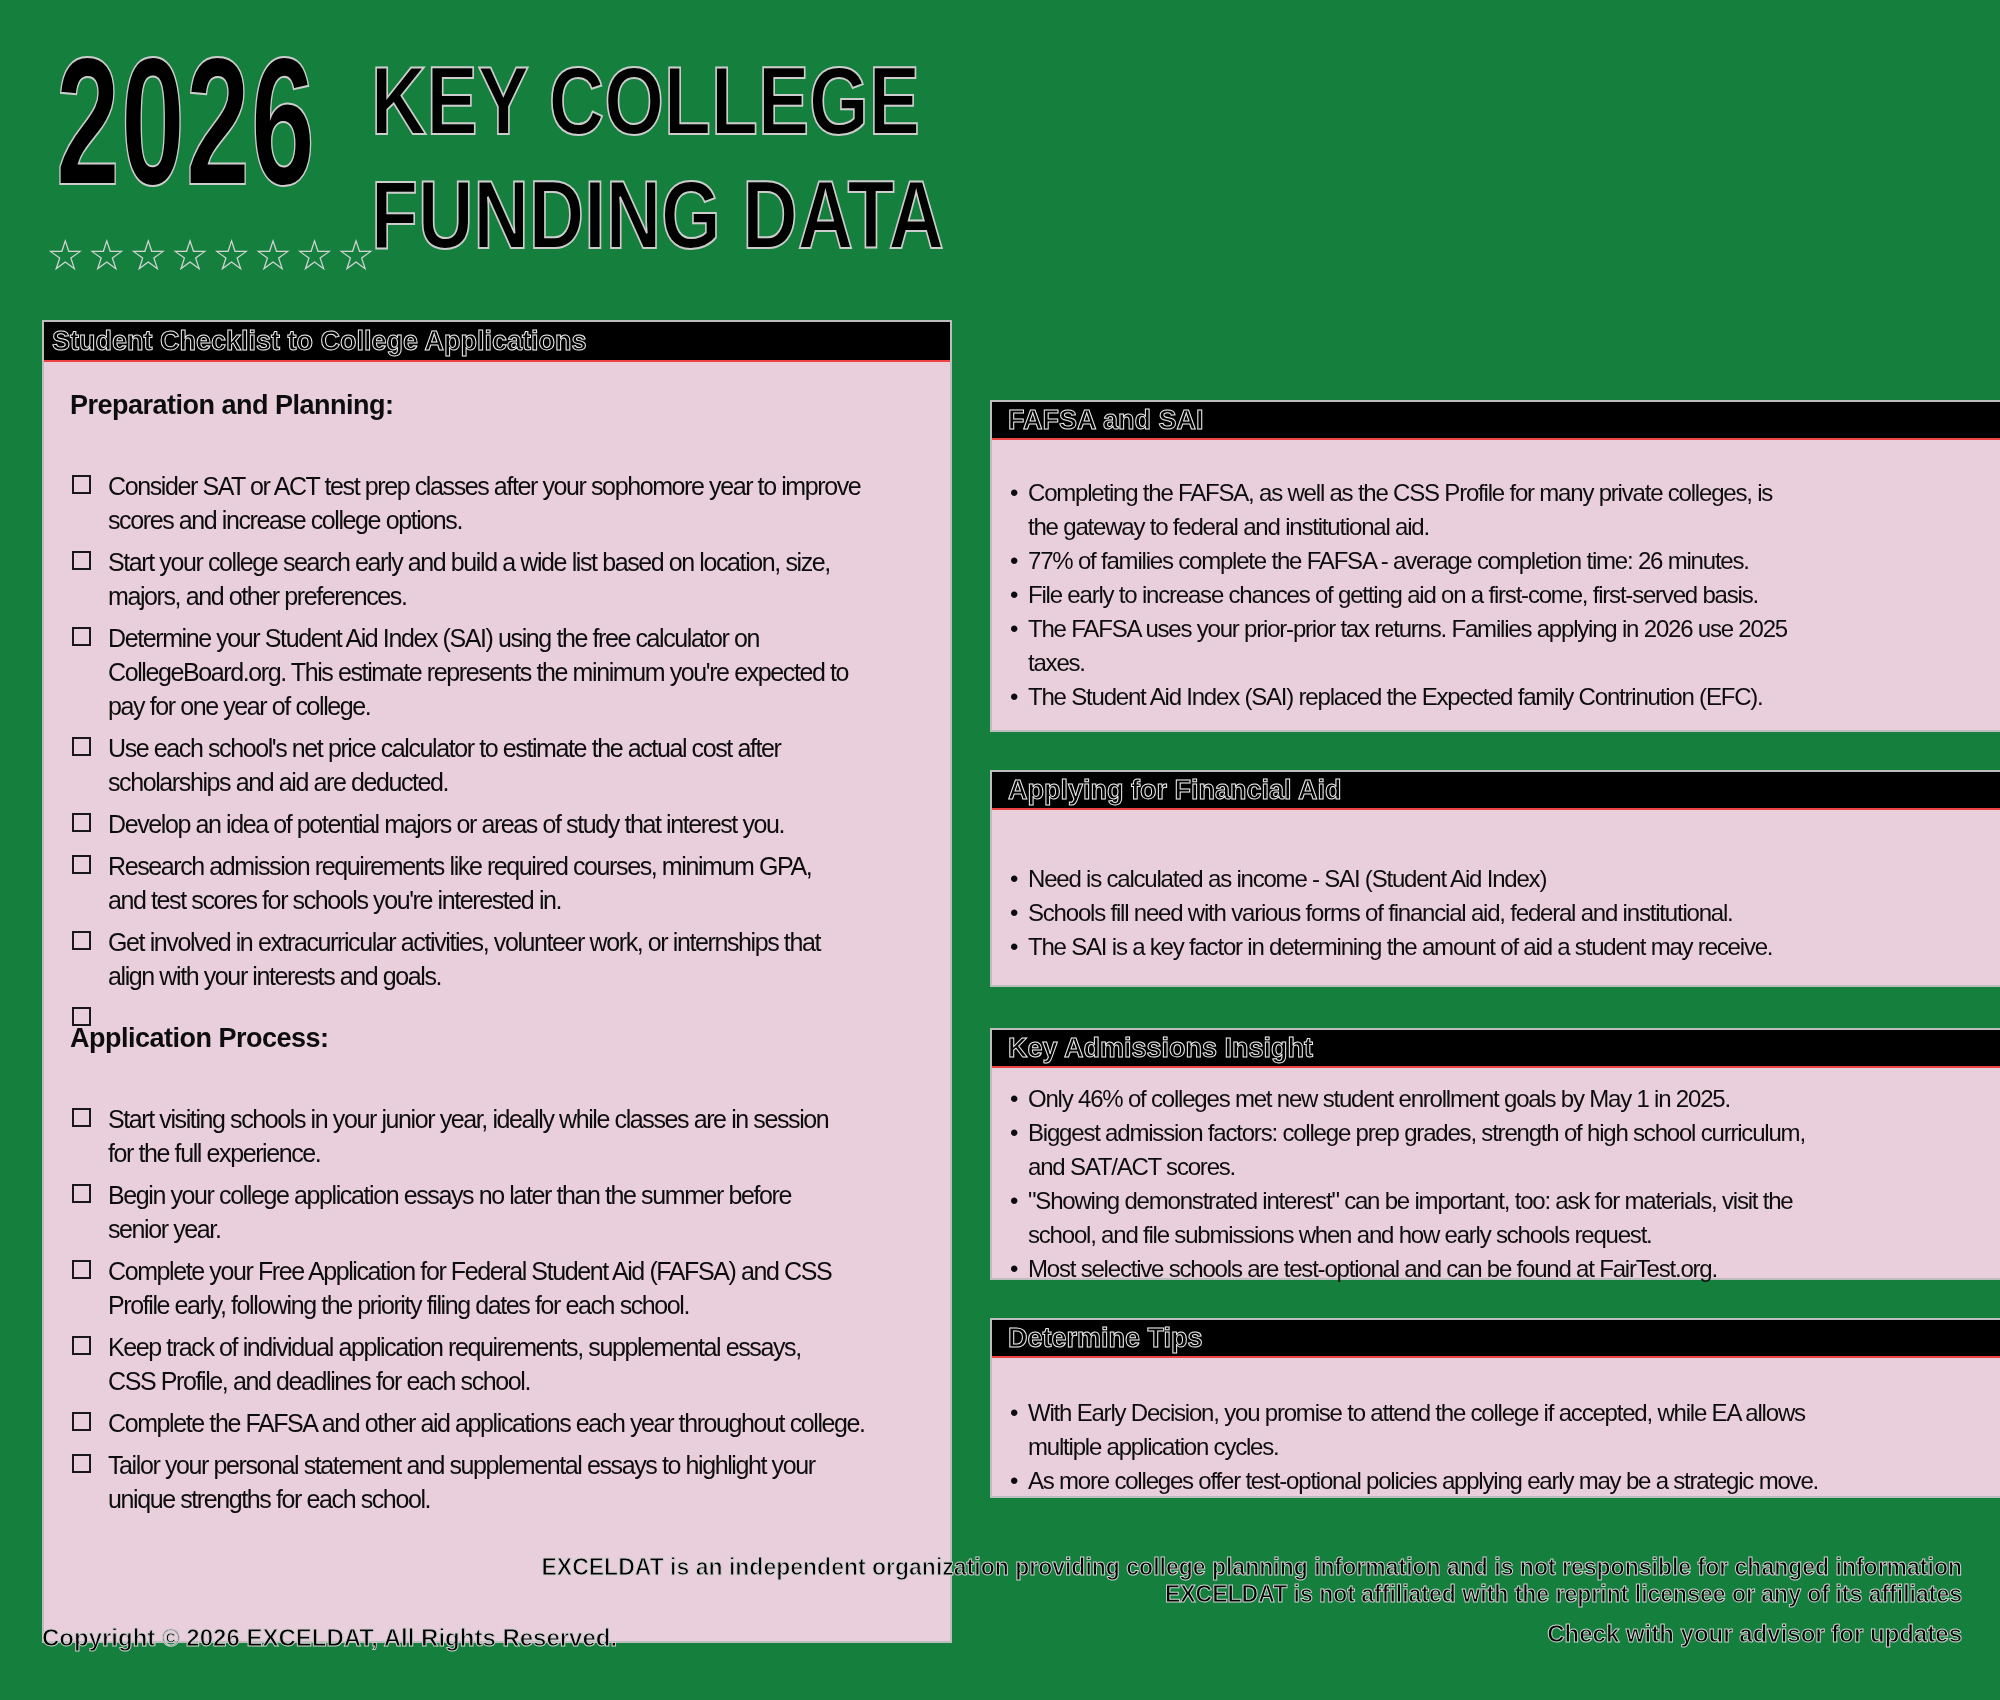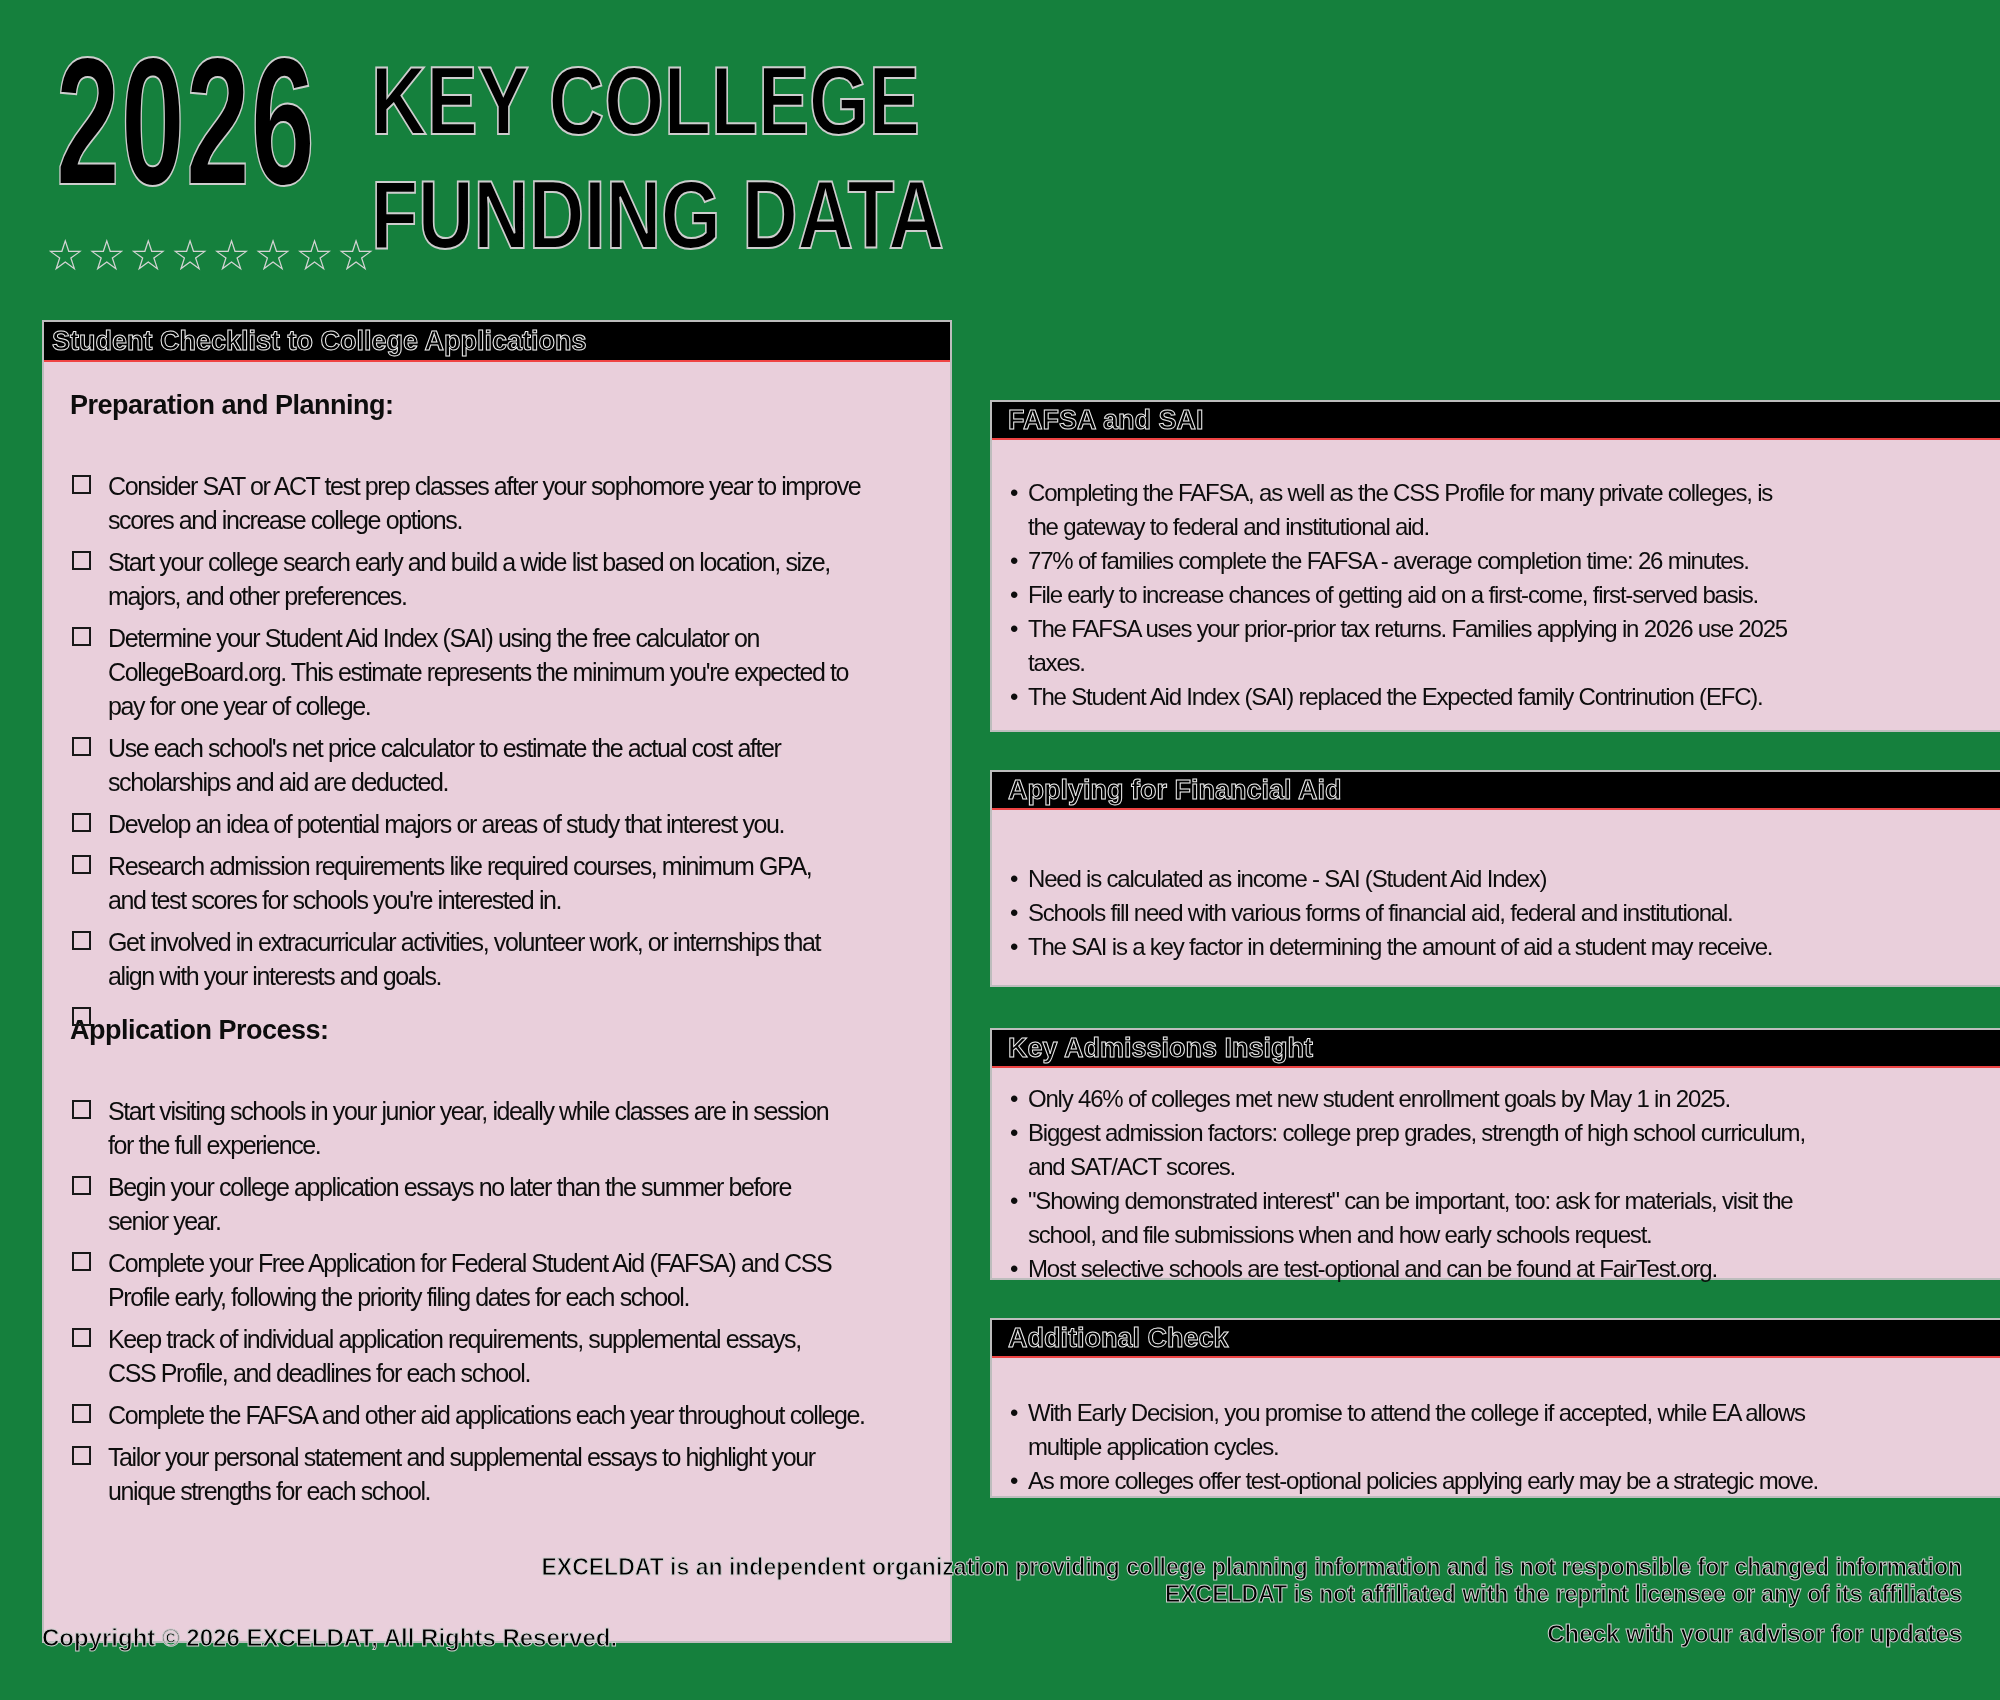--- a/index.html
+++ b/index.html
@@ -21,21 +21,21 @@
                 border-bottom:2px solid #ef4444;}
   .panel-header .hdr-txt{font-size:27px;letter-spacing:0px;-webkit-text-stroke:1px #ededed;
                          color:#000;font-weight:bold;white-space:nowrap;}
   .panel-body{overflow:hidden;box-sizing:border-box;}
 
   
   .checklist-panel{left:42px;top:320px;width:910px;height:1323px;}
   .checklist-panel .panel-header .hdr-txt{padding-left:8px;}
   .checklist-body{padding:20px 8px 0 26px;}
   .section-heading{font-size:27px;font-weight:bold;letter-spacing:-0.5px;margin:8px 0 48px 0;}
-  .section-heading.second{margin-top:22px;}
+  .section-heading.second{margin-top:30px;}
   .check-item{position:relative;padding-left:38px;margin:0 0 8px 0;
               font-size:25px;line-height:34px;letter-spacing:-1.4px;white-space:pre-line;}
   .checkbox{position:absolute;left:2px;top:6px;width:19px;height:19px;
             border:2px solid #181818;background:transparent;box-sizing:border-box;}
 
   
   .info-panel{left:990px;width:1028px;}
   .info-panel .panel-header{height:36px;}
   .info-panel .panel-header .hdr-txt{padding-left:16px;}
   .info-body{padding-left:14px;padding-right:6px;}
@@ -145,21 +145,21 @@
       <div class="bullet-item"><span class="bullet">•</span><span>Biggest admission factors: college prep grades, strength of high school curriculum,
 and SAT/ACT scores.</span></div>
       <div class="bullet-item"><span class="bullet">•</span><span>"Showing demonstrated interest" can be important, too: ask for materials, visit the
 school, and file submissions when and how early schools request.</span></div>
       <div class="bullet-item"><span class="bullet">•</span><span>Most selective schools are test-optional and can be found at FairTest.org.</span></div>
     </div>
   </div>
 
   <div class="panel info-panel" id="panel-tips">
     <div class="panel-header">
-      <span class="hdr-txt">Additional Check</span>
+      <span class="hdr-txt">Determine Tips</span>
     </div>
     <div class="panel-body info-body">
       <div class="bullet-item"><span class="bullet">•</span><span>With Early Decision, you promise to attend the college if accepted, while EA allows
 multiple application cycles.</span></div>
       <div class="bullet-item"><span class="bullet">•</span><span>As more colleges offer test-optional policies applying early may be a strategic move.</span></div>
     </div>
   </div>
 
   <div class="disclaimer"><span>EXCELDAT is an independent organization providing college planning information and is not responsible for changed information</span><br><span>EXCELDAT is not affiliated with the reprint licensee or any of its affiliates</span></div>
   <div class="copyright">Copyright © 2026 EXCELDAT, All Rights Reserved.</div>

